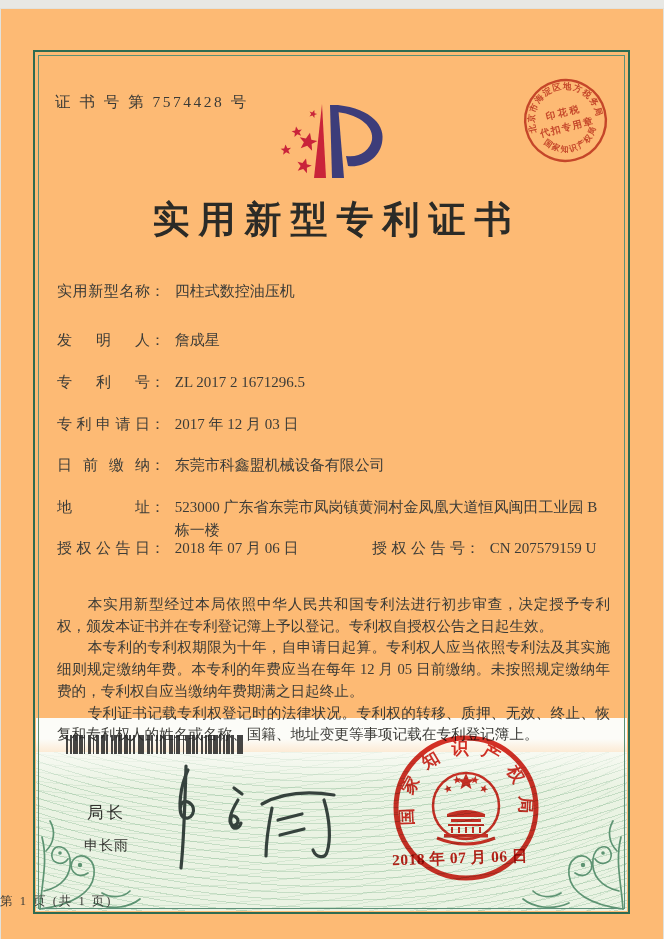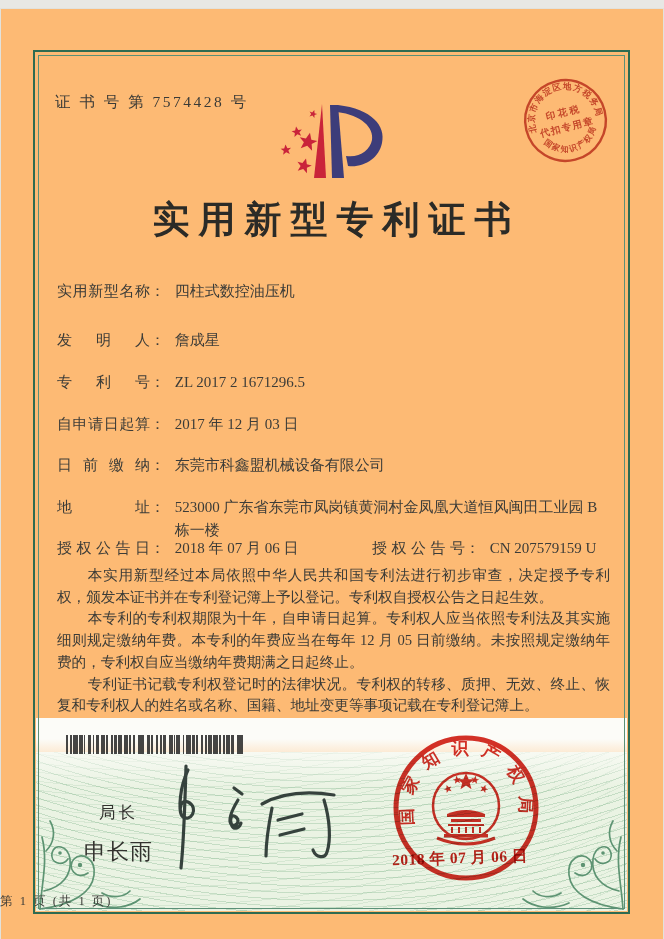--- a/index.html
+++ b/index.html
@@ -48,35 +48,35 @@
   .frow { position:absolute; left:0; font-size:15px; line-height:23px; white-space:nowrap; }
   .flabel {
     display:inline-block; width:93px; text-align:justify; text-align-last:justify;
     text-justify:inter-character; vertical-align:top;
   }
   .fcolon { display:inline-block; vertical-align:top; }
   .fvalue { display:inline-block; margin-left:6px; vertical-align:top; }
   .fvalue.wrap { white-space:normal; width:432px; line-height:23px; }
   .frow.right-col { left:315px; }
   .body-text {
-    position:absolute; left:57px; top:557px; width:553px; z-index:2;
+    position:absolute; left:57px; top:586px; width:553px; z-index:2;
     font-size:14.6px; line-height:21.7px; color:#3b3b37; text-align:justify;
   }
   .body-text p { text-indent:2.1em; }
   .barcode {
     position:absolute; left:66px; top:727px; width:178px; height:19px; z-index:2;
     background-image:
       repeating-linear-gradient(90deg,#262626 0 1.5px,transparent 1.5px 4.5px),
       repeating-linear-gradient(90deg,#262626 0 2px,transparent 2px 7.5px),
       repeating-linear-gradient(90deg,transparent 0 10px,#262626 10px 12.5px);
     opacity:.85;
   }
   .sig-block { position:absolute; left:84px; top:794px; z-index:2; color:#33332f; }
   .sig-title { font-size:16.5px; letter-spacing:3px;text-align:center; }
-  .sig-name  { font-size:22px; letter-spacing:1px; margin-top:13px; }
+  .sig-name  { font-size:14px; letter-spacing:1px; margin-top:13px; }
   .signature { position:absolute; left:150px; top:754px; z-index:2; }
   .cnipa-seal { position:absolute; left:390px; top:724px; z-index:4; opacity:.95; mix-blend-mode:multiply; }
   .seal-date {
     position:absolute; left:392px; top:840px; z-index:5; color:#c6241c;
     font-size:15.5px; font-weight:700; letter-spacing:.5px; transform:rotate(-2deg);
     mix-blend-mode:multiply;
   }
   .footer {
     position:absolute; left:0; top:885px; width:100%; 
     font-size:12.5px; letter-spacing:2px; color:#3c3c38; z-index:2;
@@ -163,21 +163,21 @@
     </div>
     <div class="frow" style="top:321px">
       <span class="flabel">发明人</span><span class="fcolon">：</span>
       <span class="fvalue">詹成星</span>
     </div>
     <div class="frow" style="top:363px">
       <span class="flabel">专利号</span><span class="fcolon">：</span>
       <span class="fvalue">ZL 2017 2 1671296.5</span>
     </div>
     <div class="frow" style="top:405px">
-      <span class="flabel">自申请日起算</span><span class="fcolon">：</span>
+      <span class="flabel">专利申请日</span><span class="fcolon">：</span>
       <span class="fvalue">2017 年 12 月 03 日</span>
     </div>
     <div class="frow" style="top:446px">
       <span class="flabel">日前缴纳</span><span class="fcolon">：</span>
       <span class="fvalue">东莞市科鑫盟机械设备有限公司</span>
     </div>
     <div class="frow" style="top:488px">
       <span class="flabel">地址</span><span class="fcolon">：</span>
       <span class="fvalue wrap">523000 广东省东莞市凤岗镇黄洞村金凤凰大道恒风闽田工业园 B 栋一楼</span>
     </div>

